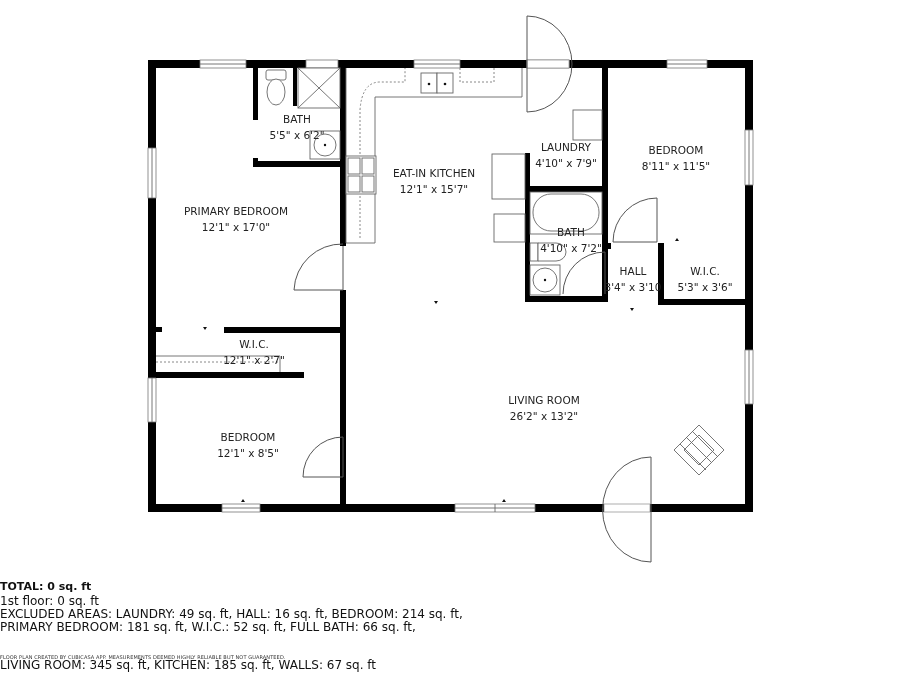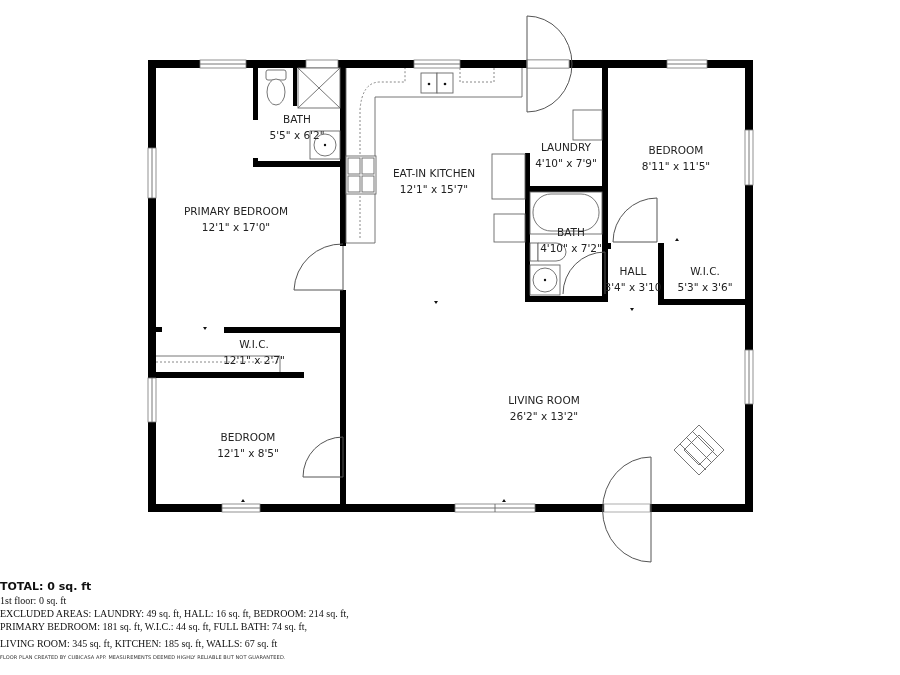--- a/index.html
+++ b/index.html
@@ -8,25 +8,25 @@
   .room-label { font-family: "DejaVu Sans", sans-serif; font-size: 10.5px; fill: #222; text-anchor: middle; }
   .wall { fill: #000; }
   .win { fill: #fff; stroke: #777; stroke-width: 0.8; }
   .fix { fill: #fff; stroke: #666; stroke-width: 0.9; }
   .thin { fill: none; stroke: #666; stroke-width: 0.9; }
   .dash { fill: none; stroke: #888; stroke-width: 1; stroke-dasharray: 2 2; }
   .door { fill: none; stroke: #555; stroke-width: 1; }
   .mark { fill: #111; }
   .footer { position: absolute; left: 0; width: 900px; color: #111; }
   .f-total { top: 580px; font-size: 11px; font-weight: bold; }
-  .f-line { font-size: 10px; line-height: 14px; font-family: Liberation Serif, serif; }
+  .f-line { font-size: 12px; line-height: 14px; }
   .f-1 { top: 594px; }
   .f-2 { top: 607px; }
   .f-3 { top: 620px; }
-  .f-4 { top: 637px; }
+  .f-4 { top: 658px; }
   .f-small { top: 654px; font-size: 5px; letter-spacing: 0.1px; color: #333; }
 </style>
 </head>
 <body>
 
 <svg id="plan" viewBox="0 0 900 675" xmlns="http://www.w3.org/2000/svg">
 
   <g>
     <rect class="wall" x="148" y="60" width="605" height="8"></rect>
     <rect class="wall" x="148" y="60" width="8" height="452"></rect>
@@ -202,15 +202,15 @@
     <polygon class="mark" points="502,502 506,502 504,499"></polygon>
     <polygon class="mark" points="241,502 245,502 243,499"></polygon>
     <polygon class="mark" points="630,308 634,308 632,311"></polygon>
     <polygon class="mark" points="675,241 679,241 677,238"></polygon>
   </g>
 </svg>
 
 <div class="footer f-total">TOTAL: 0 sq. ft</div>
 <div class="footer f-line f-1">1st floor: 0 sq. ft</div>
 <div class="footer f-line f-2">EXCLUDED AREAS: LAUNDRY: 49 sq. ft, HALL: 16 sq. ft, BEDROOM: 214 sq. ft,</div>
-<div class="footer f-line f-3">PRIMARY BEDROOM: 181 sq. ft, W.I.C.: 44 sq. ft, FULL BATH: 74 sq. ft,</div>
+<div class="footer f-line f-3">PRIMARY BEDROOM: 181 sq. ft, W.I.C.: 52 sq. ft, FULL BATH: 66 sq. ft,</div>
 <div class="footer f-line f-4">LIVING ROOM: 345 sq. ft, KITCHEN: 185 sq. ft, WALLS: 67 sq. ft</div>
 <div class="footer f-small">FLOOR PLAN CREATED BY CUBICASA APP. MEASUREMENTS DEEMED HIGHLY RELIABLE BUT NOT GUARANTEED.</div>
 
 </body></html>

